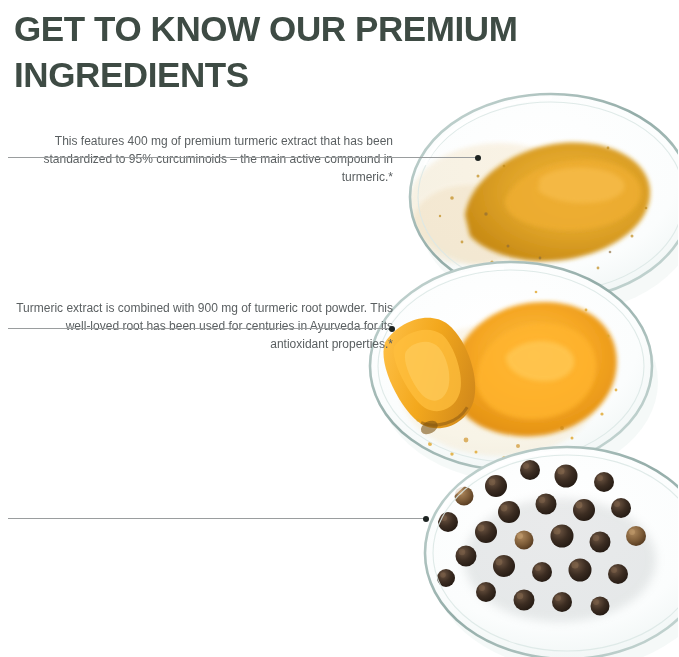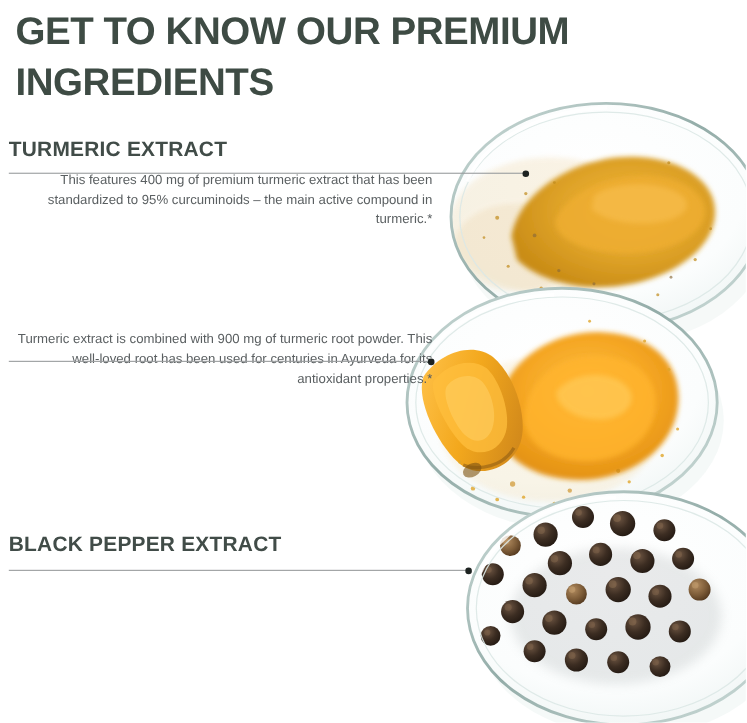--- a/index.html
+++ b/index.html
@@ -383,26 +383,24 @@
   <div class="leader-dot dot-2"></div>
 
   <div class="leader leader-3"></div>
   <div class="leader-dot dot-3"></div>
 
   <div class="text-layer">
 
     <h1 class="main-title">GET TO KNOW OUR PREMIUM INGREDIENTS</h1>
 
     <div class="section section-1">
-      <h2 class="section-heading">TURMERIC EXTRACT</h2>
       <p class="section-body">This features 400 mg of premium turmeric extract that has been standardized to 95% curcuminoids – the main active compound in turmeric.*</p>
     </div>
 
     <div class="section section-2">
       <p class="section-body">Turmeric extract is combined with 900 mg of turmeric root powder. This well-loved root has been used for centuries in Ayurveda for its antioxidant properties.*</p>
     </div>
 
     <div class="section section-3">
-      <h2 class="section-heading">BLACK PEPPER EXTRACT</h2>
     </div>
 
   </div>
 </div>
 
 </body></html>

